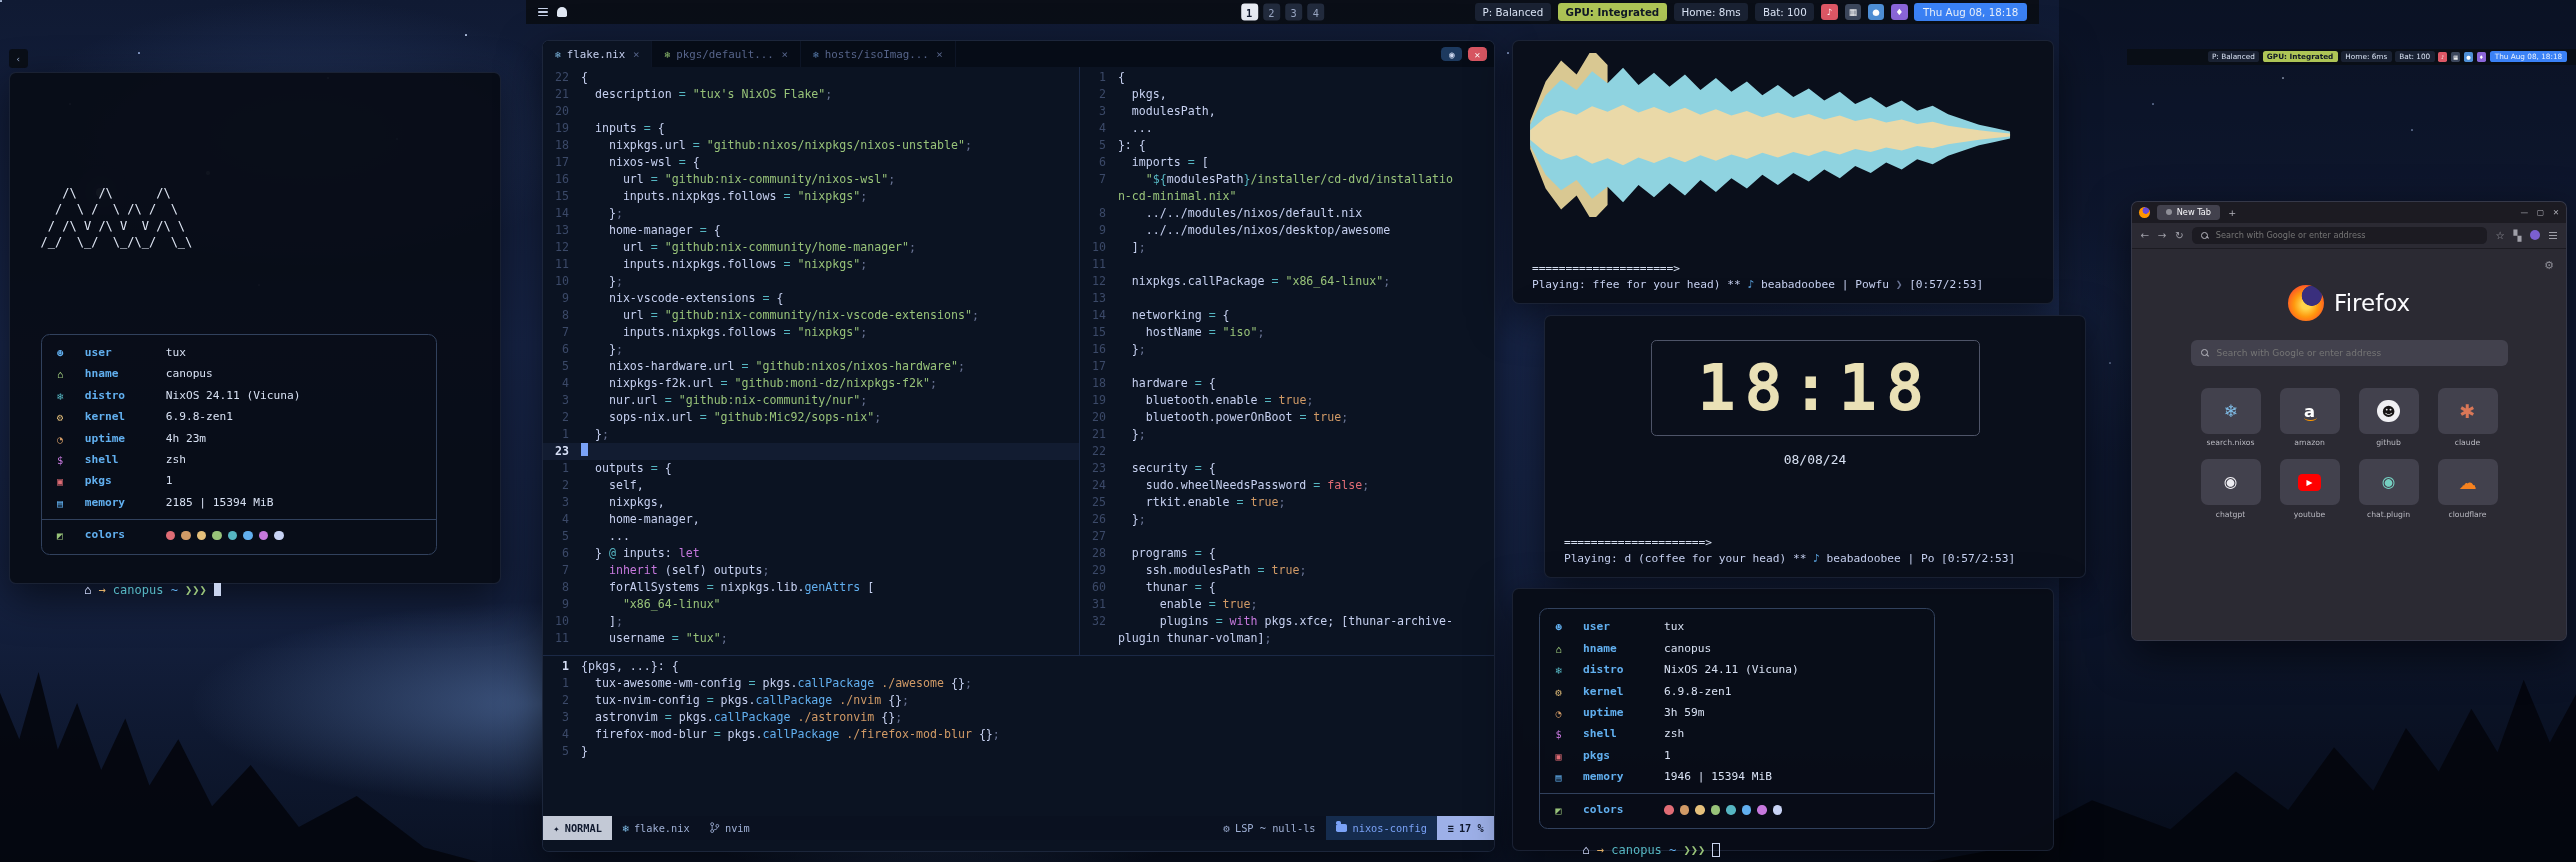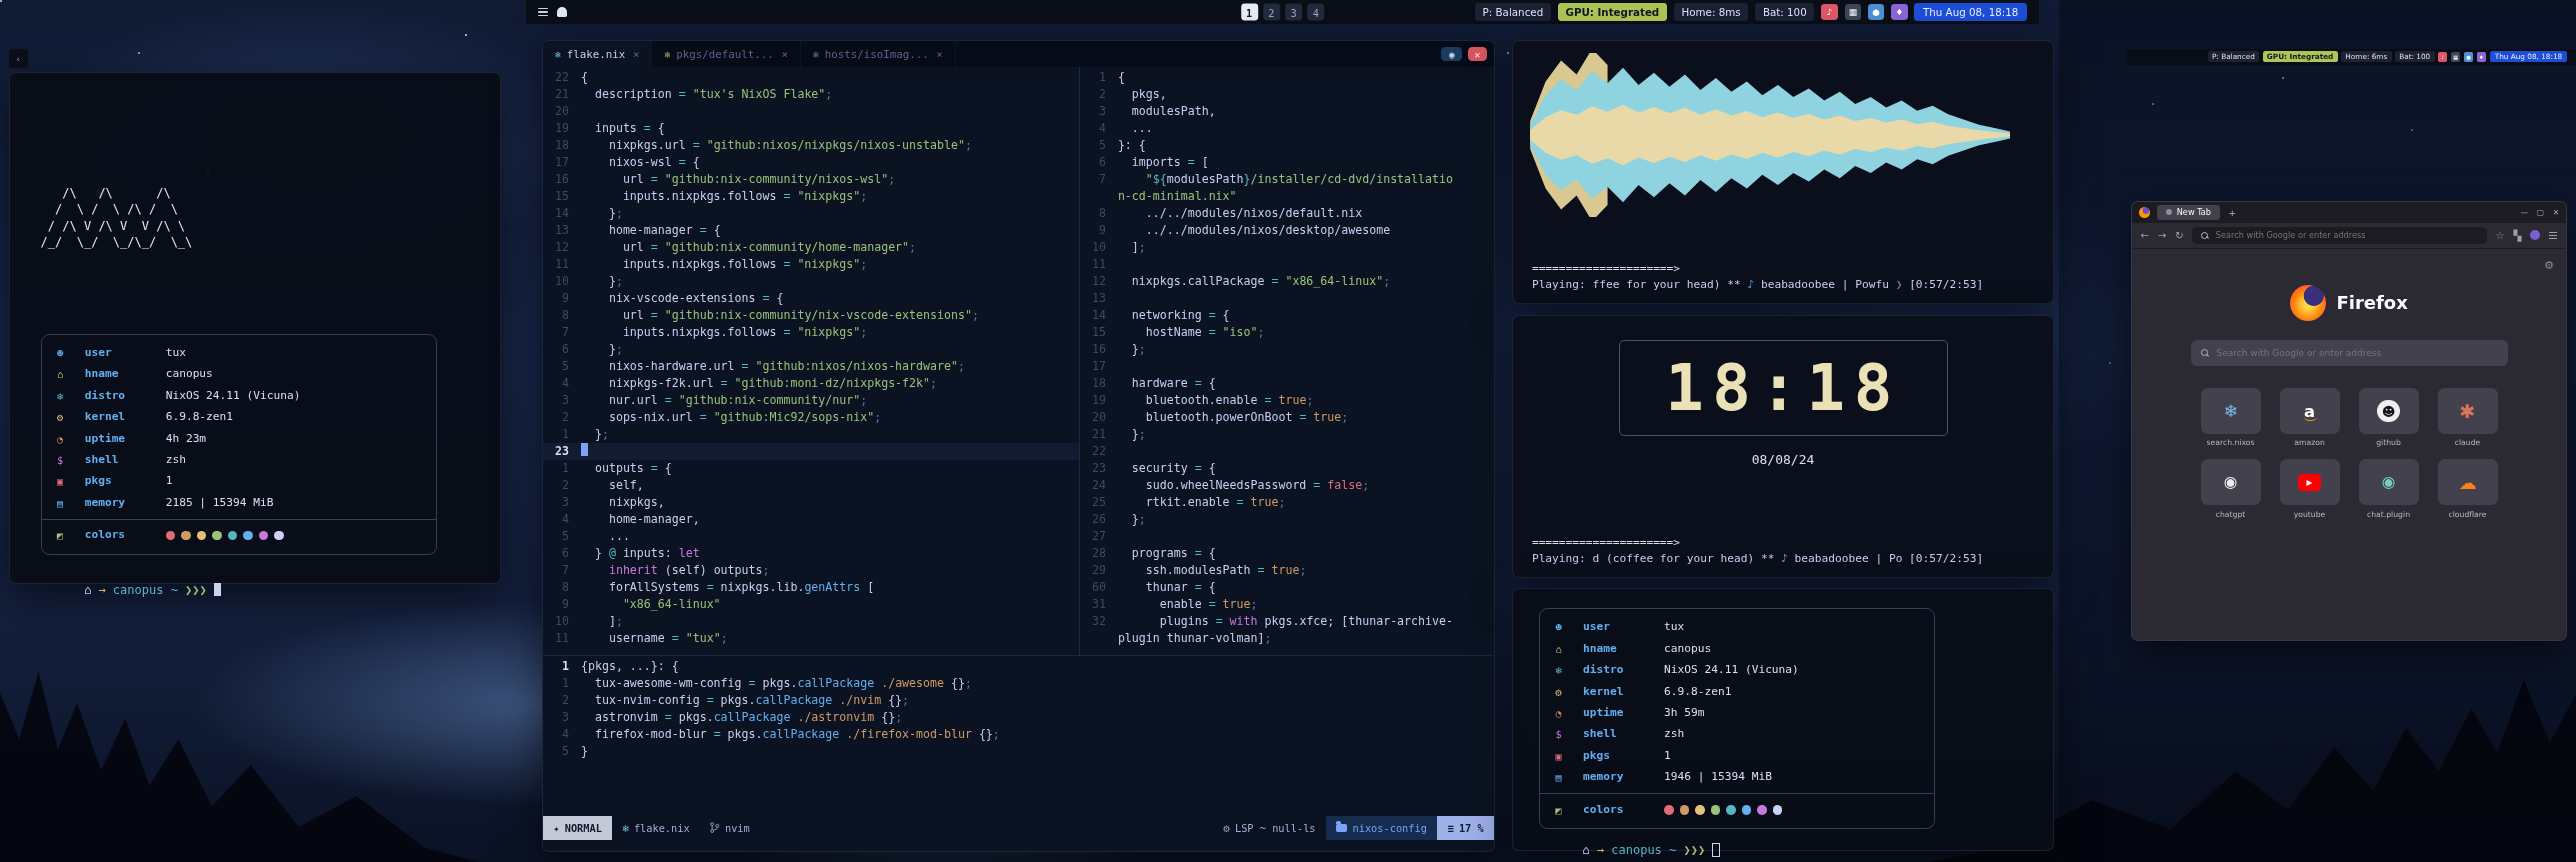--- a/index.html
+++ b/index.html
@@ -40,21 +40,21 @@
   .pager{position:absolute;left:50%;top:50%;transform:translate(-50%,-50%);display:flex;gap:5.2px}
   .pbtn{min-width:17px;height:17px;padding:0 4.3px;border-radius:3.4px;background:#222b3d;color:#9aa7c4;
     font:10.3px "DejaVu Sans Mono",monospace;display:flex;align-items:center;justify-content:center}
   .pbtn.on{background:#e8ecf4;color:#10192e;font-weight:bold}
   .barright{margin-left:auto;display:flex;align-items:center;gap:6.9px;padding-right:5.2px}
   .badges,.tray{display:flex;align-items:center;gap:6.9px}
   .badge{padding:2.6px 7.7px;border-radius:3.4px;font-size:10.3px;background:#1a2233;color:#dbe4f5;white-space:nowrap}
   .bv-green{background:#aec556;color:#101826;font-weight:bold}
   .tico{width:16.4px;height:16.4px;border-radius:3.4px;display:flex;align-items:center;justify-content:center;font-size:8.6px;color:#fff}
   .tv-red{background:#dd5866}.tv-slate{background:#3c475c}.tv-blue{background:#4e8fd6}.tv-purple{background:#8b66d9}
-  .clockpill{background:#1d4ed8;color:#eaf1fb;padding:2.6px 8.6px;border-radius:3.4px;font-size:10.3px;white-space:nowrap}
+  .clockpill{background:#3b82f6;color:#eaf1fb;padding:2.6px 8.6px;border-radius:3.4px;font-size:10.3px;white-space:nowrap}
   .bar2{left:2127px;top:49px;width:449px;height:15.5px;justify-content:flex-end;padding:0 3.4px}
   .bar2 .badges,.bar2 .tray{gap:3.4px}
   .bar2 .barright{gap:3.4px}
   .bar2 .badge{padding:0.9px 4.3px;font-size:7.3px;border-radius:2.6px}
   .bar2 .tico{width:9.5px;height:9.5px;font-size:5.2px;border-radius:1.7px}
   .bar2 .clockpill{padding:0.9px 5.2px;font-size:7.3px;border-radius:2.6px}
   .minibox{position:absolute;left:8.6px;top:49px;width:19px;height:19px;background:rgba(10,14,22,.93);
     border-radius:3.4px;color:#8fa3c8;display:flex;align-items:center;justify-content:center;font-size:9.5px}
 
   
@@ -115,21 +115,21 @@
   .statusspacer{flex:1}
   .seg-proj{background:#152c4e;color:#7aa2f7}
   .folder{width:11.2px;height:8.6px;background:#7aa2f7;border-radius:1.7px;position:relative}
   .folder::before{content:"";position:absolute;top:-2.6px;left:0;width:5.2px;height:2.6px;background:#7aa2f7;border-radius:1.7px 1.7px 0 0}
   .seg-pct{background:#9db0e8;color:#10192e;font-weight:bold}
   .cmdline{flex:1;background:#0b1322}
 
   
   .media{background:#0a0f1b;font-family:"DejaVu Sans Mono",monospace;color:#d7e0f2;display:flex;flex-direction:column;padding:12px 12px 10.3px}
   .viz{left:1512px;top:40px;width:542px;height:264px}
-  .clockwin{left:1512px;top:315px;width:542px;height:263px}
+  .clockwin{left:1544px;top:315px;width:542px;height:263px}
   .wavebox{width:100%;height:164px}
   .mediaspacer{flex:1}
   .mediatext{margin:1.7px 6.9px;font-size:11.2px;white-space:pre}
   .bigtime{width:329px;height:96px;border:1.7px solid #4e5468;border-radius:5.2px;margin:12px auto 0;display:flex;
     align-items:center;justify-content:center;font-size:64px;font-weight:bold;letter-spacing:8.6px;color:#eae1b6}
   .dateline{text-align:center;margin-top:15.5px;font-size:13px;color:#d7e0f2}
 
   
   .firefox{left:2131px;top:201px;width:436px;height:440px;background:#2b2a33;overflow:hidden;display:flex;flex-direction:column;border-radius:6.9px}
   .fxtitlebar{height:20.7px;background:#1c1b22;display:flex;align-items:center;padding:0 6.9px;gap:6.9px;flex:none}
@@ -146,21 +146,21 @@
   .mag::after{content:"";position:absolute;width:3.4px;height:1.2px;background:#b6b6be;transform:rotate(45deg);right:-2.6px;bottom:-0.9px}
   .avatar{width:10.3px;height:10.3px;border-radius:50%;background:#7a5fd0}
   .fxburger{display:flex;flex-direction:column;gap:1.7px}
   .fxburger span{width:8.6px;height:1.3px;background:#9f9fa8}
   .fxcontent{position:relative;flex:1;background:#2b2a33}
   .fxgear{position:absolute;top:10.3px;right:12px;color:#8f8f98;font-size:11.2px}
   .fxhero{display:flex;align-items:center;justify-content:center;margin-top:36px}
   .fxlogo{width:36px;height:36px;border-radius:50%;
     background:radial-gradient(circle at 66% 30%,#3a2f7d 0 28%,transparent 30%),
                radial-gradient(circle at 50% 55%,#ffd54a 0 16%,#ff980e 45%,#ff5b24 72%,#e22850 100%)}
-  .fxtitle{font-size:18px;color:#fbfbfe;font-weight:bold;margin-left:10.3px}
+  .fxtitle{font-size:23px;color:#fbfbfe;font-weight:normal;margin-left:10.3px}
   .fsearch{width:317px;height:26px;background:#42414d;border-radius:6px;display:flex;align-items:center;gap:6.9px;padding:0 10.3px;margin:19px auto 0}
   .fsearch input{flex:1;background:transparent;border:none;outline:none;color:#b6b6be;font:9px "DejaVu Sans",sans-serif}
   .tiles{display:grid;grid-template-columns:repeat(4,67px);gap:12px 12px;justify-content:center;margin-top:22.4px}
   .tile{display:flex;flex-direction:column;align-items:center}
   .tibox{width:60px;height:46px;background:#42414d;border-radius:6.9px;display:flex;align-items:center;justify-content:center}
   .tile .g{font-size:17px}
   .v-nix .g{color:#7ebae4}
   .v-amazon .g{color:#fff;font-weight:bold;position:relative;font-size:16.4px}
   .v-amazon .g::after{content:"";position:absolute;left:0;right:-1.7px;bottom:-0.9px;height:6px;border-bottom:1.7px solid #ff9900;border-radius:50%}
   .v-github .g{background:#f0f0f3;color:#171515;width:22.4px;height:22.4px;border-radius:50%;display:flex;align-items:center;justify-content:center;font-size:13px}

